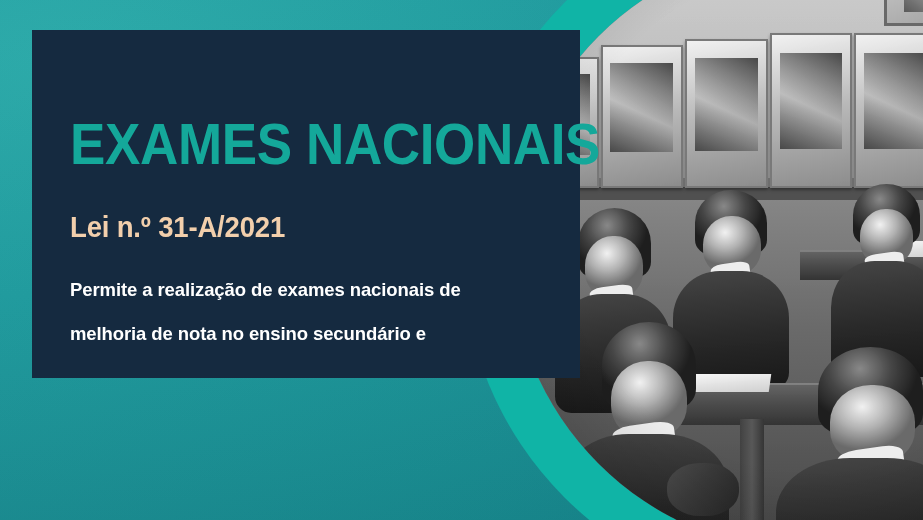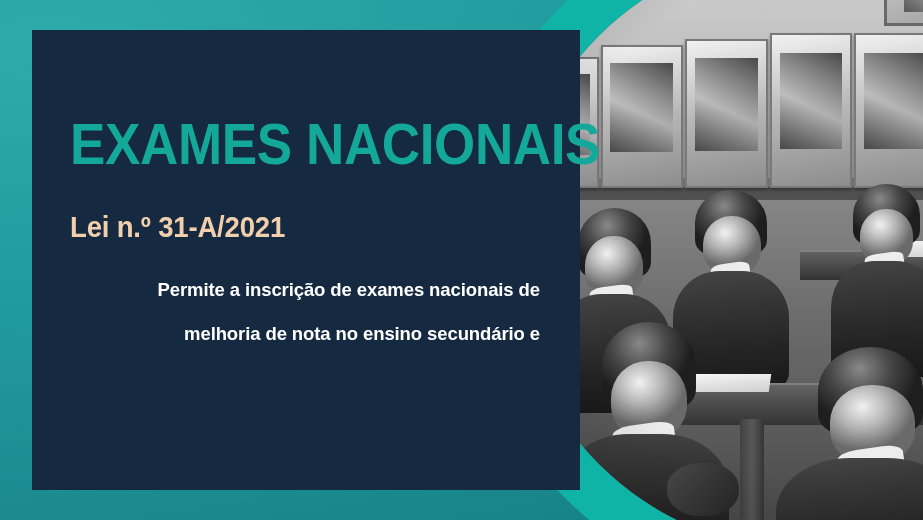--- a/index.html
+++ b/index.html
@@ -58,23 +58,22 @@
     inset: 0;
     filter: grayscale(1) contrast(1.05) brightness(0.99);
   }
 
   
   .panel {
     position: absolute;
     left: 32px;
     top: 30px;
     width: 548px;
-    height: 460px;
+    height: 348px;
     background: #152a40;
-    text-align: right;
   }
   .panel-content {
     position: absolute;
     left: 38px;
     top: 0;
     right: 0;
     bottom: 0;
   }
 
   .headline {
@@ -282,20 +281,20 @@
   </div>
 
   <div class="panel">
     <div class="panel-content">
 
       <h1 class="headline">EXAMES NACIONAIS</h1>
 
       <h2 class="subhead">Lei n.º 31-A/2021</h2>
 
       <p class="bodytext">
-        <span class="line">Permite a inscrição de exames nacionais de</span>
+        <span class="line">Permite a realização de exames nacionais de</span>
         <span class="line">melhoria de nota no ensino secundário e</span>
       </p>
 
     </div>
   </div>
 
 </div>
 
 </body></html>

